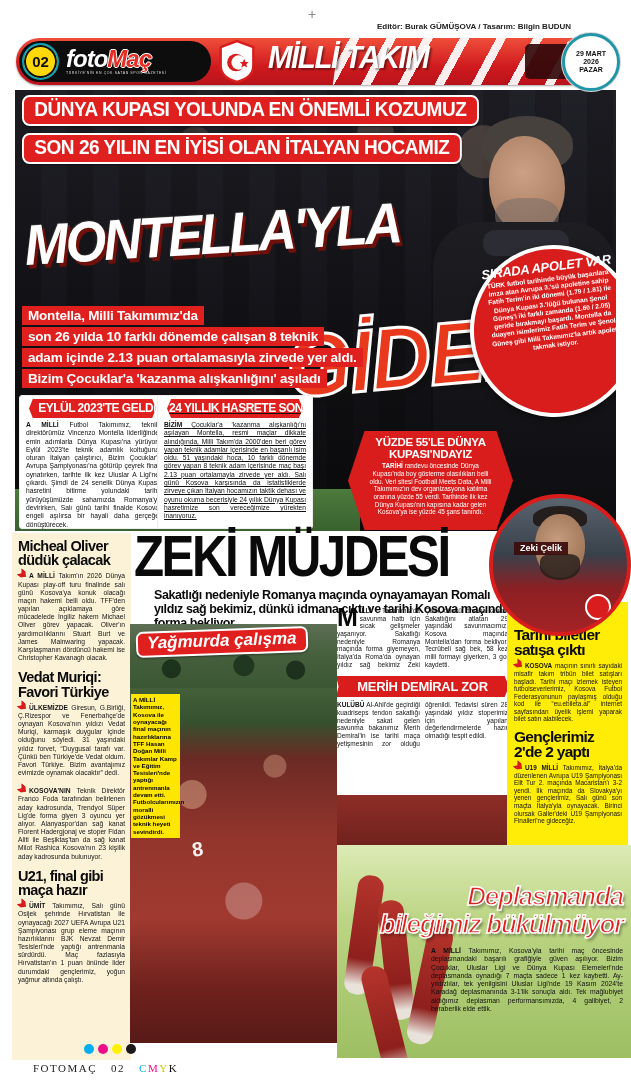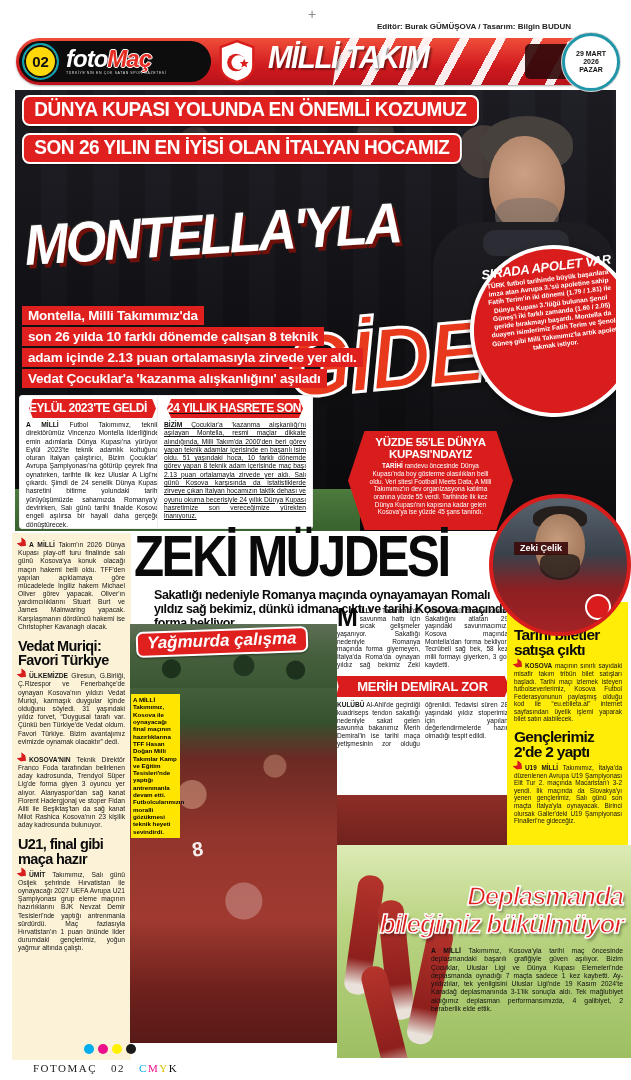--- a/index.html
+++ b/index.html
@@ -62,21 +62,21 @@
              -webkit-text-stroke:3px #fff;text-shadow:6px 7px 0 rgba(15,15,15,.55);}
   .deck{position:absolute;left:7px;top:216px;display:flex;flex-direction:column;align-items:flex-start;gap:2px;}
   .deckline{background:#e0201f;color:#fff;font-size:13.5px;font-weight:800;letter-spacing:-.2px;padding:1.5px 6px 2.5px;}
   .badge{position:absolute;left:455px;top:155px;width:160px;height:164px;border-radius:50%;background:#d81d1c;
          border:4px solid #fff;box-shadow:0 2px 6px rgba(0,0,0,.5);transform:rotate(-7deg);text-align:center;}
   .badgetitle{margin-top:10px;color:#fff;font-weight:900;font-style:italic;font-size:13px;letter-spacing:-.3px;}
   .badgebody{color:#fff;font-size:6.6px;font-weight:600;line-height:1.25;padding:1px 13px;}
 
   
   .newsbox{position:absolute;top:395px;height:134px;background:#fff;border:1px solid #eee;border-radius:3px;box-sizing:border-box;}
-  .ribbon{margin:3px 9px 3px;background:#e0201f;color:#fff;text-align:left;font-weight:900;font-size:12px;
+  .ribbon{margin:3px 9px 3px;background:#e0201f;color:#fff;text-align:right;font-weight:900;font-size:12px;
           letter-spacing:-.5px;padding:2px 0 3px;clip-path:polygon(3% 0,97% 0,100% 50%,97% 100%,3% 100%,0 50%);}
   .newsbody{padding:0 6px;font-size:6.7px;line-height:1.24;text-align:justify;color:#0d0d0d;}
   .arrowbox{position:absolute;left:348px;top:431px;width:165px;height:99px;background:#d81d1c;
             clip-path:polygon(0 50%,10% 0,90% 0,100% 50%,90% 100%,10% 100%);text-align:center;box-sizing:border-box;padding-top:5px;}
   .arrowtitle{color:#fff;font-weight:900;font-size:11.5px;line-height:1.05;letter-spacing:-.3px;}
   .arrowbody{color:#fff;font-size:6.4px;line-height:1.2;padding:2px 18px 0;}
 
   
   .zekicircle{top:494px;left:489px;width:134px;height:134px;border-radius:50%;border:4px solid #d81d1c;overflow:hidden;
               background:linear-gradient(180deg,#5a646e 0%,#39414b 42%,#8c1f22 68%,#a42326 100%);z-index:4;}
@@ -195,21 +195,21 @@
     <div class="kicker" style="top:5px;">DÜNYA KUPASI YOLUNDA EN ÖNEMLİ KOZUMUZ</div>
     <div class="kicker" style="top:43px;">SON 26 YILIN EN İYİSİ OLAN İTALYAN HOCAMIZ</div>
 
     <div class="headline1">MONTELLA'YLA</div>
     <div class="headline2">GİDERİZ</div>
 
     <div class="deck">
       <div class="deckline">Montella, Milli Takımımız'da</div>
       <div class="deckline">son 26 yılda 10 farklı dönemde çalışan 8 teknik</div>
       <div class="deckline">adam içinde 2.13 puan ortalamasıyla zirvede yer aldı.</div>
-      <div class="deckline">Vedat Çocuklar'a 'kazanma alışkanlığını' aşıladı</div>
+      <div class="deckline">Bizim Çocuklar'a 'kazanma alışkanlığını' aşıladı</div>
     </div>
 
     <div class="badge">
       <div class="badgetitle">SIRADA APOLET VAR</div>
       <div class="badgebody"><span class="leadword">TÜRK</span> <span>futbol tarihinde büyük başarılara imza atan Avrupa 3.'sü apoletine sahip Fatih Terim'in iki dönemi (1.79 / 1.81) ile Dünya Kupası 3.'lüğü bulunan Şenol Güneş'i iki farklı zamanda (1.60 / 2.05) geride bırakmayı başardı. Montella da duayen isimlerimiz Fatih Terim ve Şenol Güneş gibi Milli Takımımız'la artık apolet takmak istiyor.</span></div>
     </div>
   </div>
 
   <div class="newsbox" style="left:19px;width:147px;">
     <div class="ribbon">EYLÜL 2023'TE GELDİ</div>
@@ -228,20 +228,21 @@
   <div class="abs zekicircle">
     <div class="zhair"></div>
     <div class="zface"></div>
     <div class="zbeard"></div>
     <div class="zflag"></div>
   </div>
   <div class="abs zekilabel">Zeki Çelik</div>
 
   <div class="abs leftside">
     <div class="sideart">
+      <div class="sidetitle">Micheal Oliver düdük çalacak</div>
       <div class="sidebody"><span class="bullet"></span><span class="leadword">A MİLLİ</span> <span>Takım'ın 2026 Dünya Kupası play-off turu finalinde salı günü Kosova'ya konuk olacağı maçın hakemi belli oldu. TFF'den yapılan açıklamaya göre mücadelede İngiliz hakem Michael Oliver görev yapacak. Oliver'ın yardımcılıklarını Stuart Burt ve James Mainwaring yapacak. Karşılaşmanın dördüncü hakemi ise Christopher Kavanagh olacak.</span></div>
     </div>
     <div class="sideart">
       <div class="sidetitle">Vedat Muriqi: Favori Türkiye</div>
       <div class="sidebody"><span class="bullet"></span><span class="leadword">ÜLKEMİZDE</span> <span>Giresun, G.Birliği, Ç.Rizespor ve Fenerbahçe'de oynayan Kosova'nın yıldızı Vedat Muriqi, karmaşık duygular içinde olduğunu söyledi. 31 yaşındaki yıldız forvet, “Duygusal tarafı var. Çünkü ben Türkiye'de Vedat oldum. Favori Türkiye. Bizim avantajımız evimizde oynamak olacaktır” dedi.</span></div>
     </div>
     <div class="sideart">
       <div class="sidebody"><span class="bullet"></span><span class="leadword">KOSOVA'NIN</span> <span>Teknik Direktör Franco Foda tarafından belirlenen aday kadrosunda, Trendyol Süper Lig'de forma giyen 3 oyuncu yer alıyor. Alanyaspor'dan sağ kanat Florent Hadergjonaj ve stoper Fidan Aliti ile Beşiktaş'tan da sağ kanat Milot Rashica Kosova'nın 23 kişilik aday kadrosunda bulunuyor.</span></div>
     </div>
     <div class="sideart">

